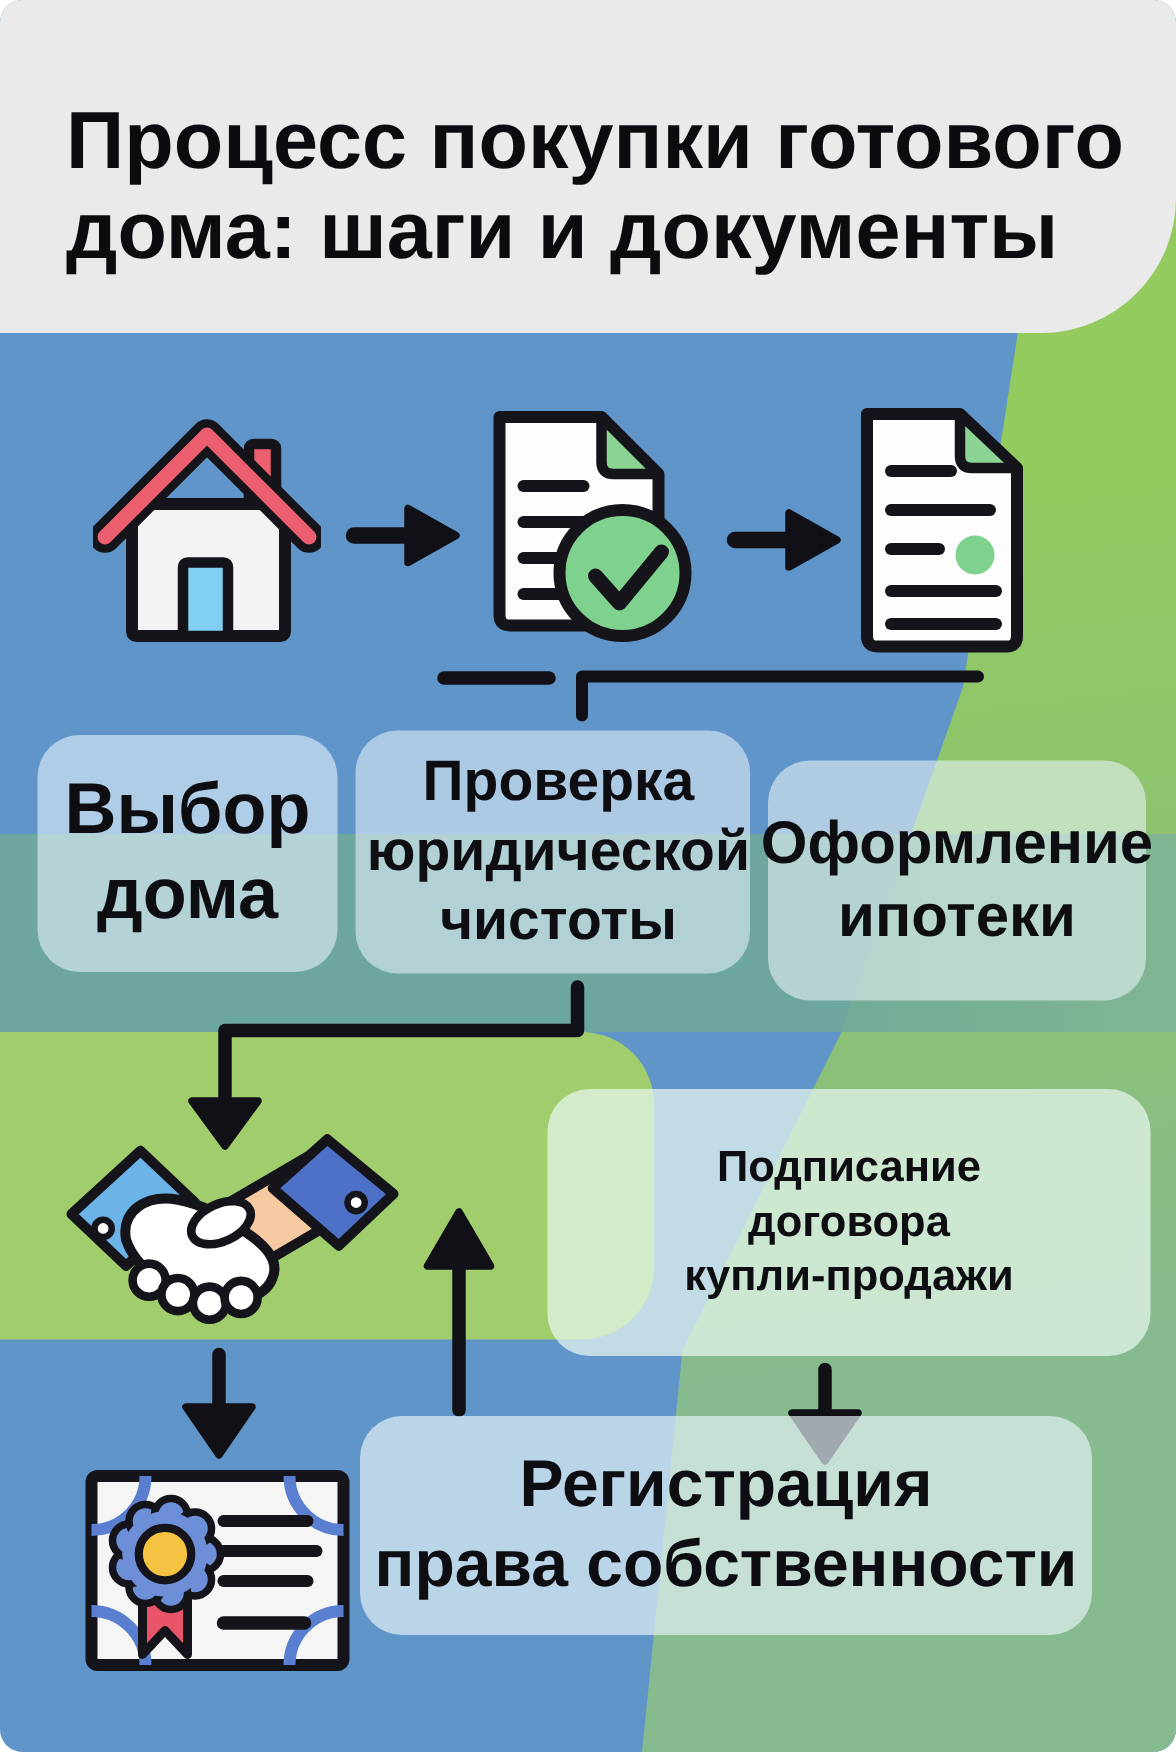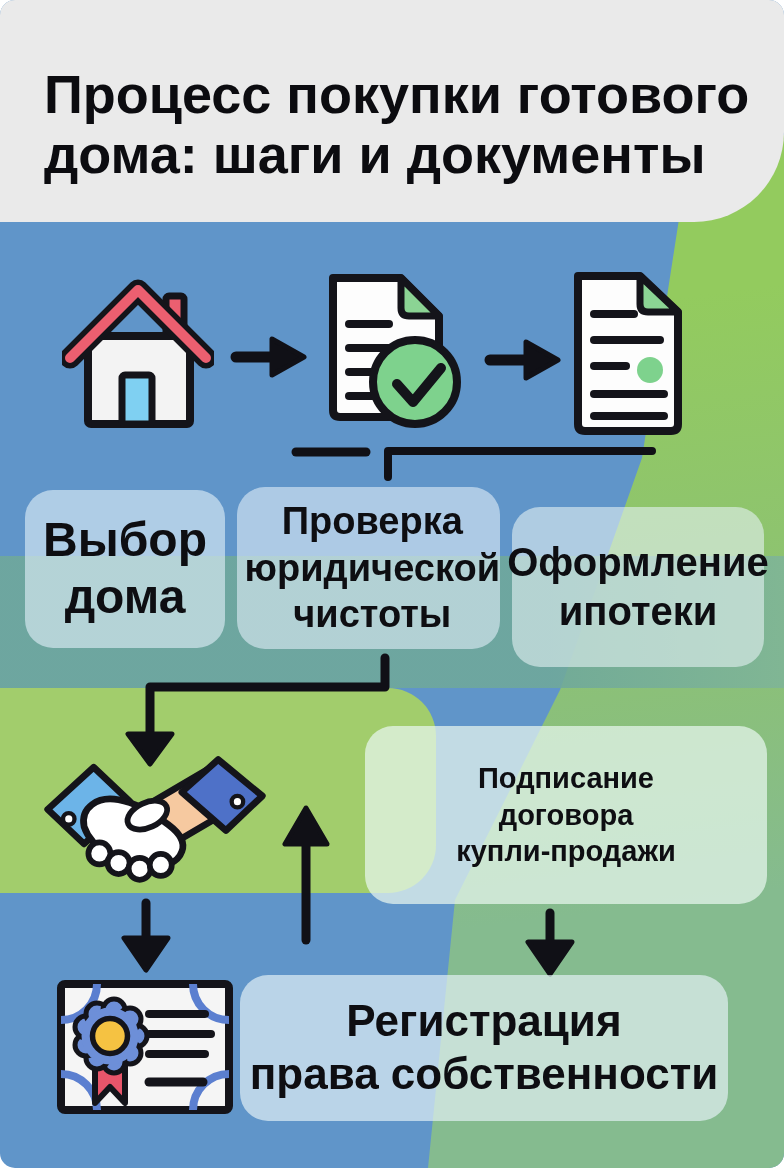--- a/index.html
+++ b/index.html
@@ -44,21 +44,21 @@
   .icon-cert{left:53px;top:976px;width:184px;height:142px;}
   
   .step-label{
     display:flex;align-items:center;justify-content:center;text-align:center;
     font-weight:700;white-space:pre-line;border-radius:28px;color:#0e0e12;
   }
   .box1{left:25px;top:490px;width:200px;height:158px;font-size:48px;line-height:1.18;background:rgba(225,239,248,.62);}
   .box2{left:237px;top:487px;width:263px;height:162px;font-size:38px;line-height:1.22;background:rgba(225,239,248,.60);justify-content:flex-end;}
   .box3{left:512px;top:488px;width:252px;height:160px;font-size:40px;line-height:1.22;background:rgba(228,242,244,.60);margin-top:19px;}
   .box4{left:365px;top:726px;width:402px;height:178px;font-size:29px;line-height:1.26;background:rgba(232,246,238,.72);}
-  .box5{left:240px;top:975px;width:488px;height:146px;font-size:44px;line-height:1.2;background:rgba(228,242,246,.68);}
+  .box5{left:240px;top:944px;width:488px;height:146px;font-size:44px;line-height:1.2;background:rgba(228,242,246,.68);}
 </style>
 </head>
 <body>
 
 <div class="canvas">
 
   <div class="abs bg-base"></div>
   <div class="abs bg-green-diagonal"></div>
   <div class="abs bg-teal-band"></div>
   <div class="abs bg-green-band"></div>

